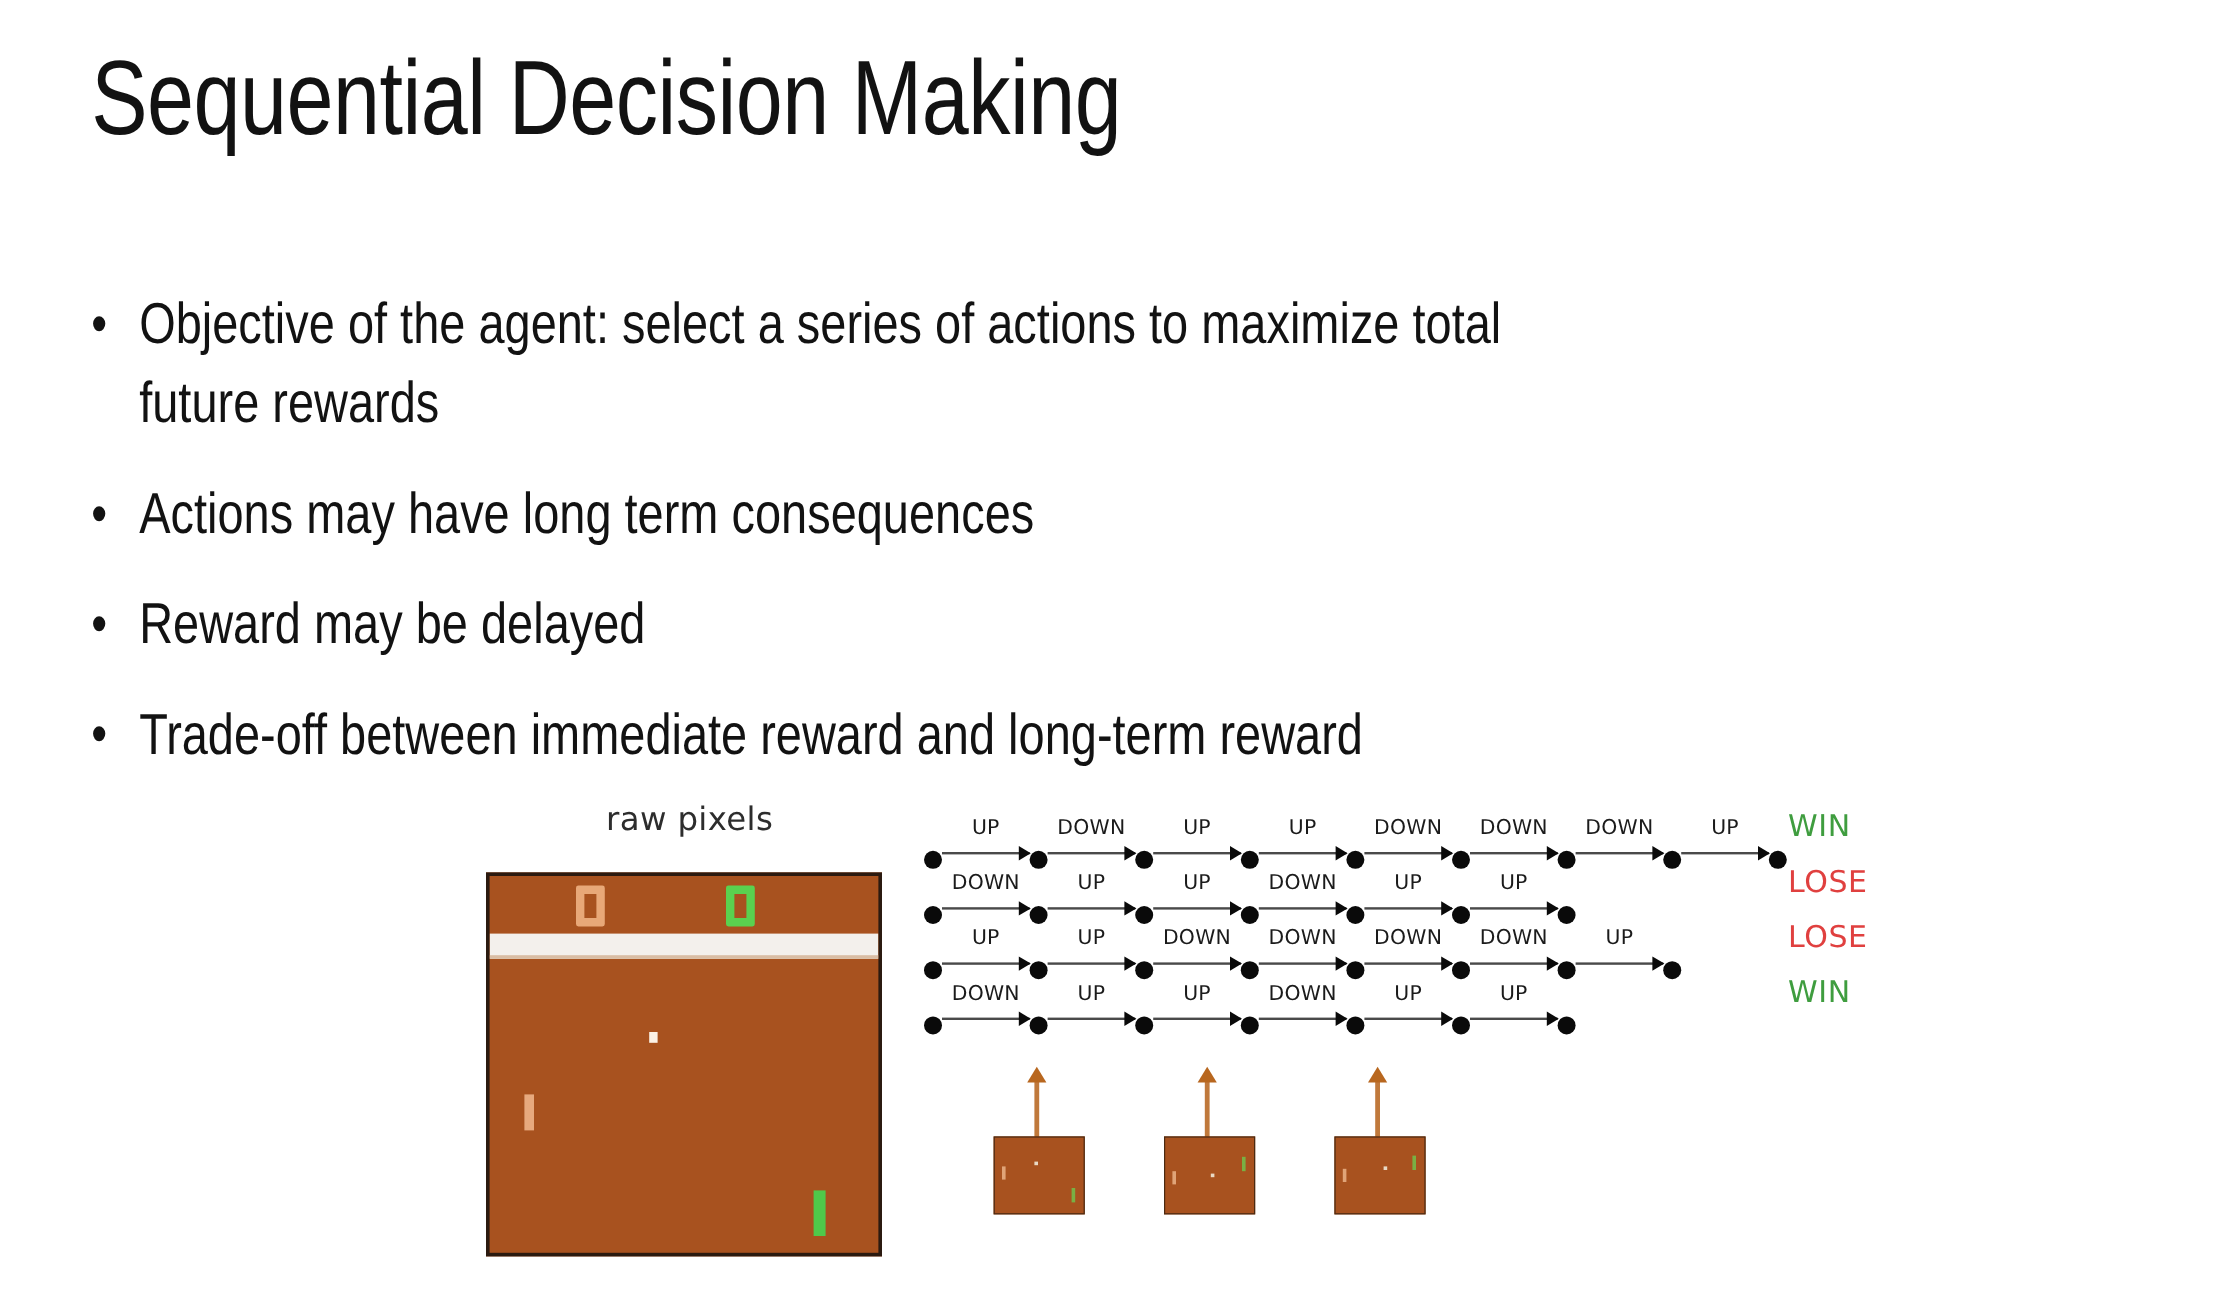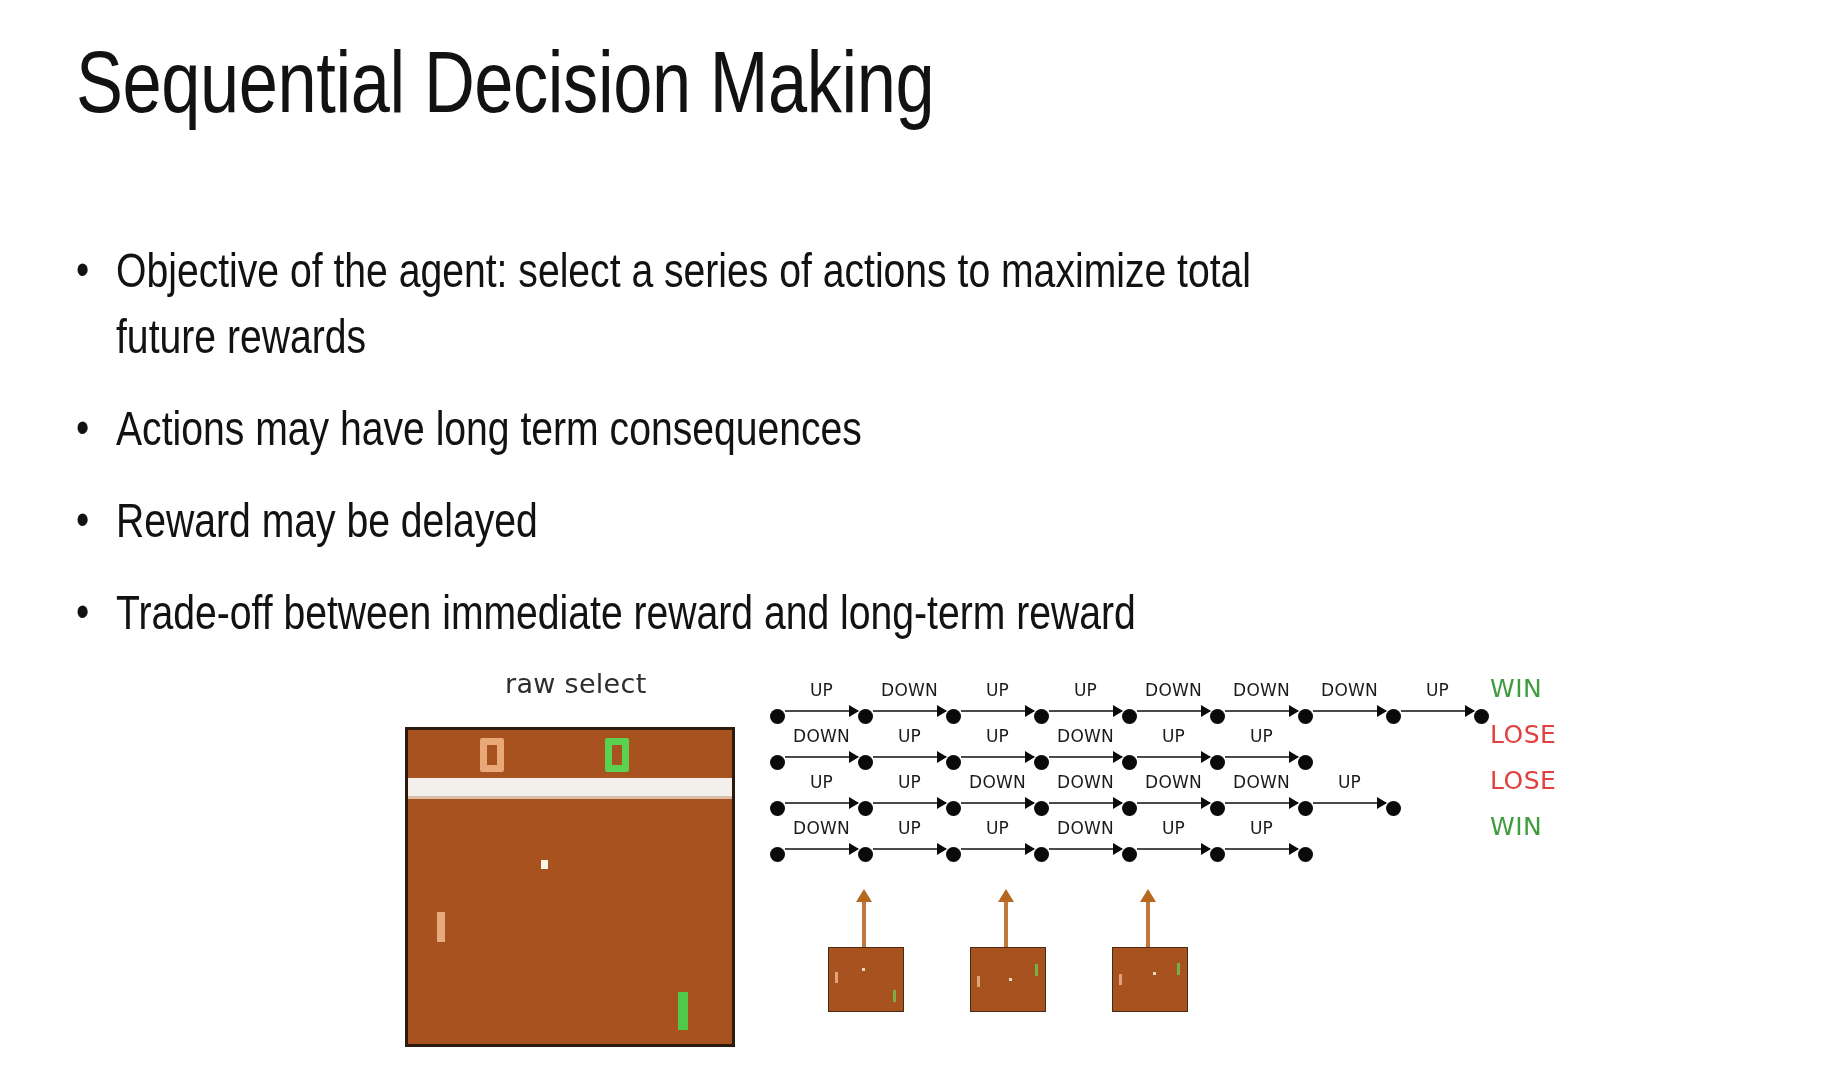--- a/index.html
+++ b/index.html
@@ -318,21 +318,21 @@
 
   <div class="bullet-row">
     <div class="bullet-dot">•</div>
     <div class="bullet-text">Trade-off between immediate reward and long-term reward</div>
   </div>
 
 </div>
 
 <div class="figure">
 
-  <div class="raw-pixels-label">raw select</div>
+  <div class="raw-pixels-label">raw pixels</div>
 
   <div class="pong-big">
     <div class="score-left"></div>
     <div class="score-right"></div>
     <div class="divider"></div>
     <div class="paddle-left"></div>
     <div class="paddle-right"></div>
     <div class="ball"></div>
   </div>
 

